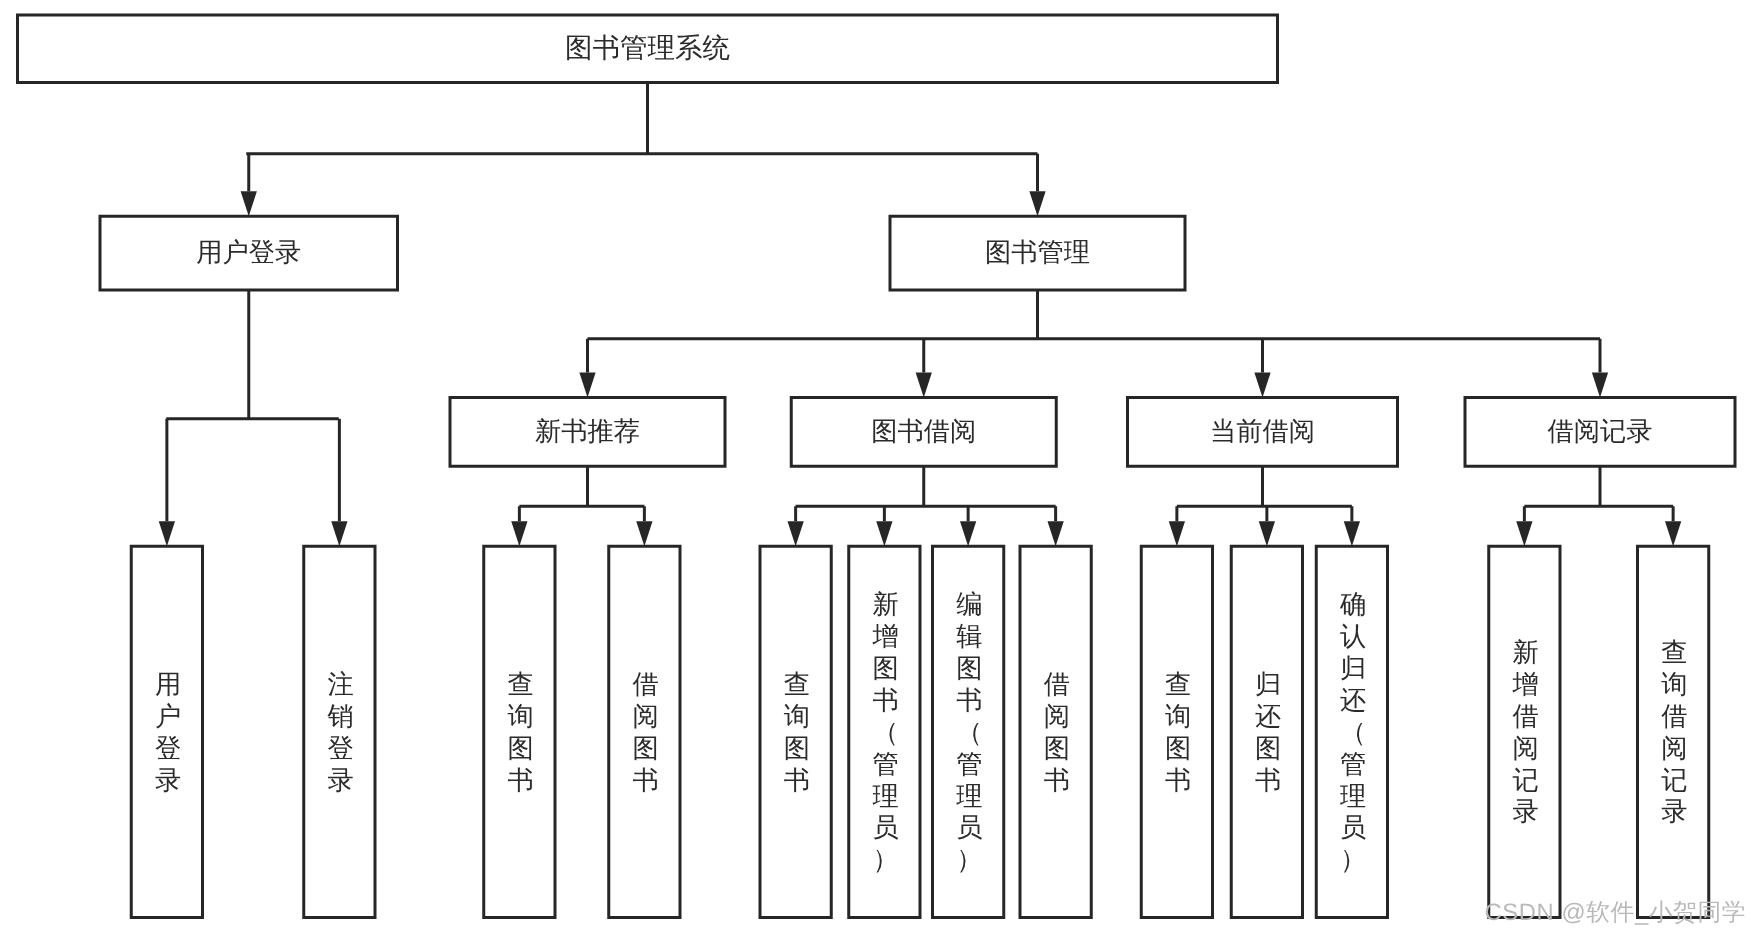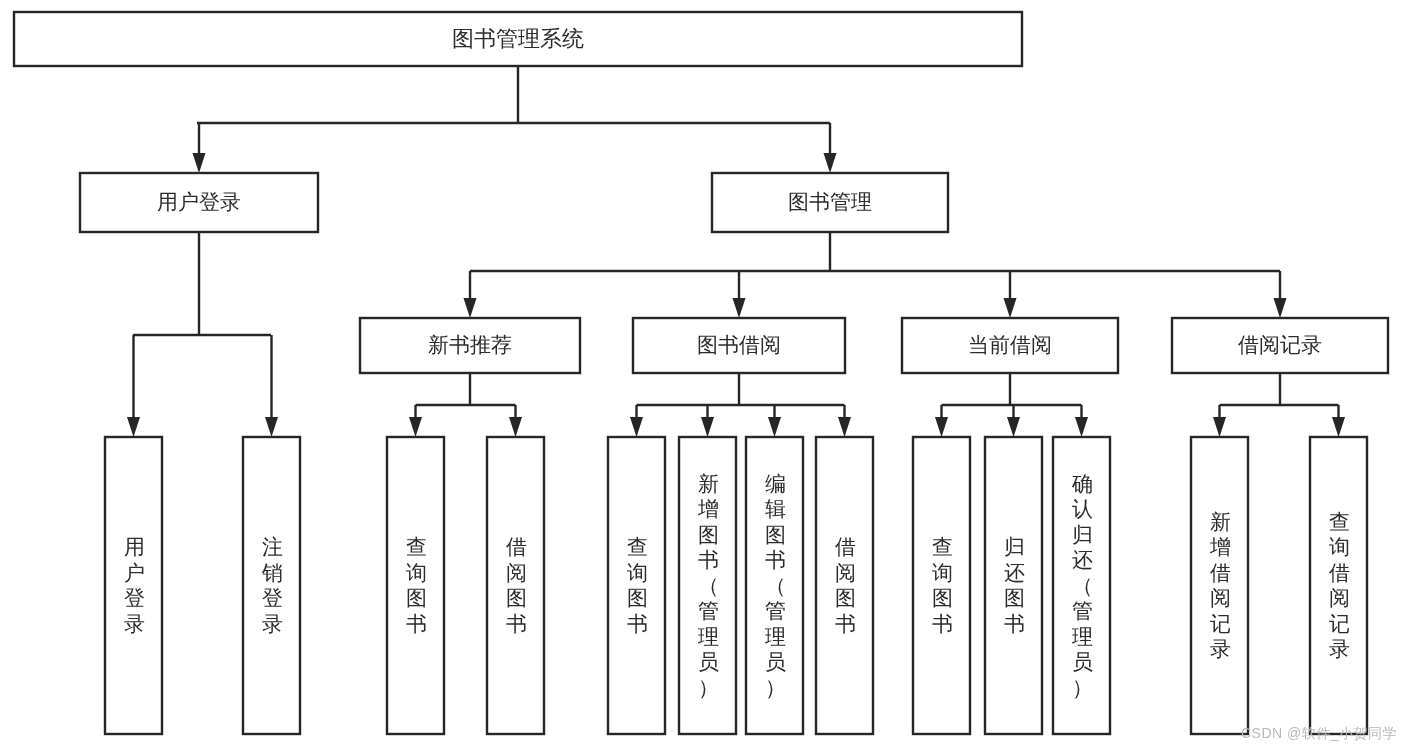--- a/index.html
+++ b/index.html
@@ -56,21 +56,21 @@
     fill: #2b2b2b;
     font-size: 21px;
     text-anchor: middle;
     white-space: pre;
   }
   .watermark {
     position: absolute;
     right: 8px;
     bottom: 4px;
     font-family: "Liberation Sans", "DejaVu Sans", sans-serif;
-    font-size: 14px;
+    font-size: 19px;
     color: #b9b9b9;
     letter-spacing: 0.5px;
     user-select: none;
     pointer-events: none;
   }
 </style>
 </head>
 <body>
 
 <div id="diagram-root">

